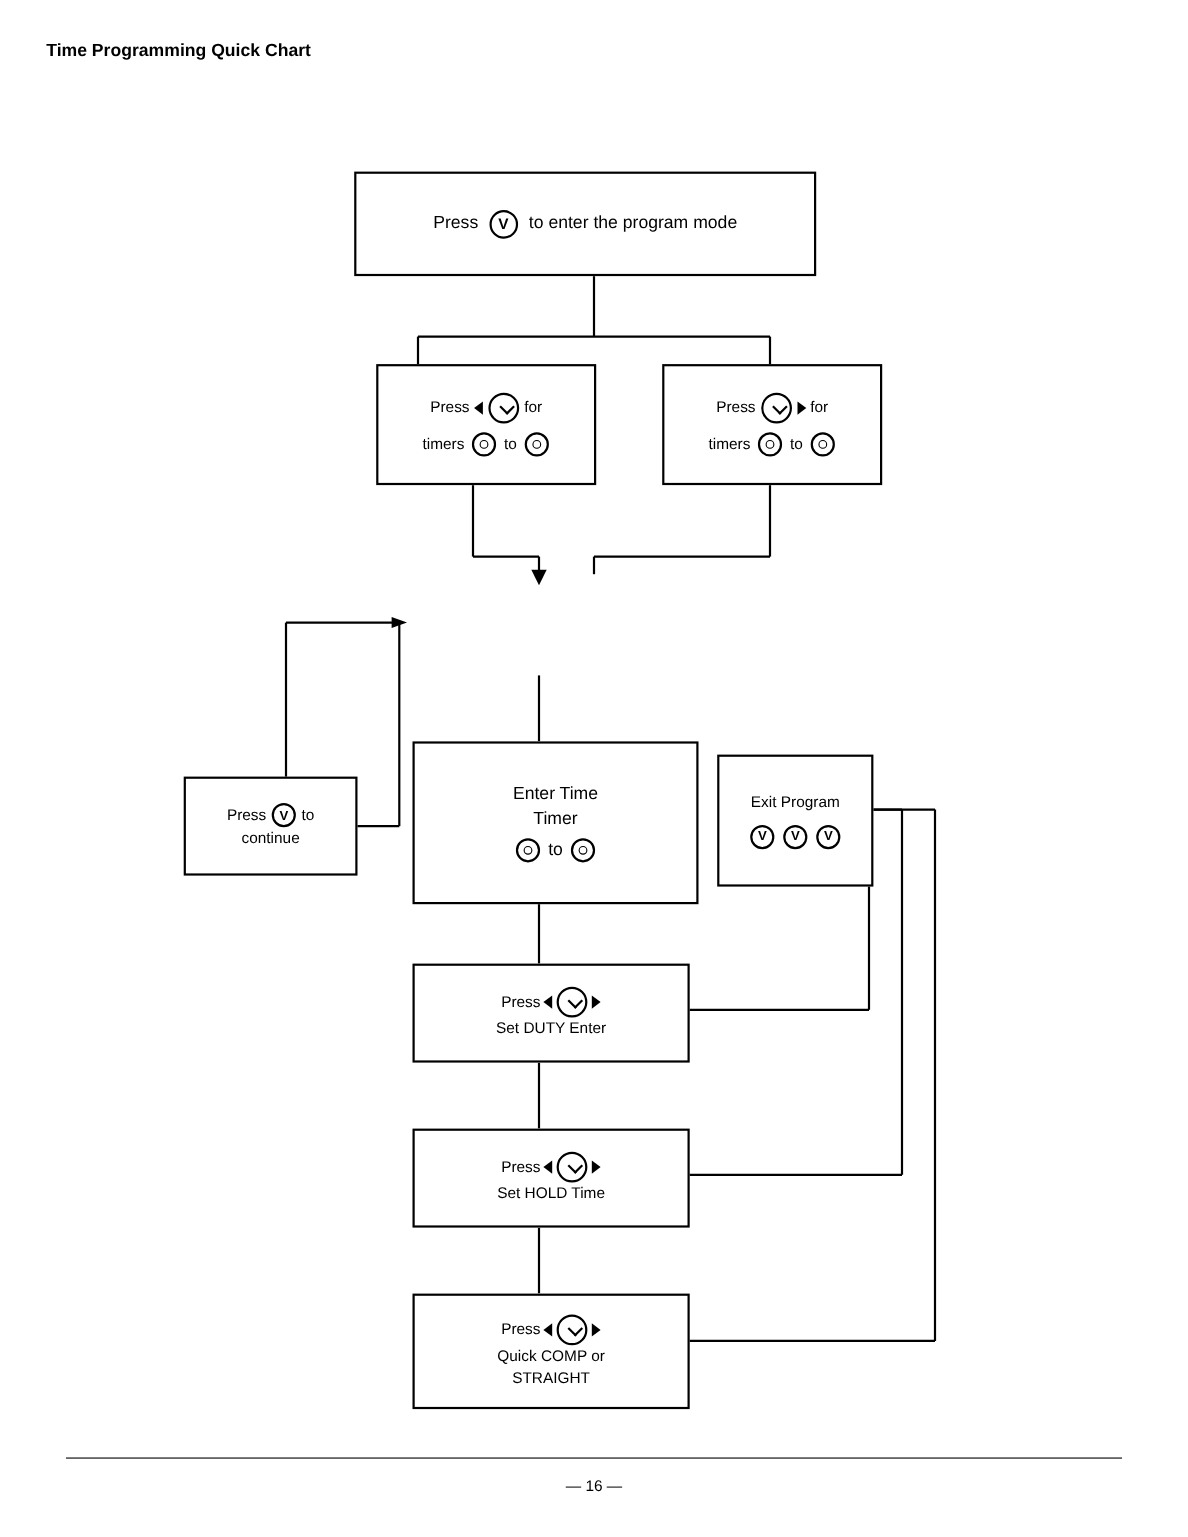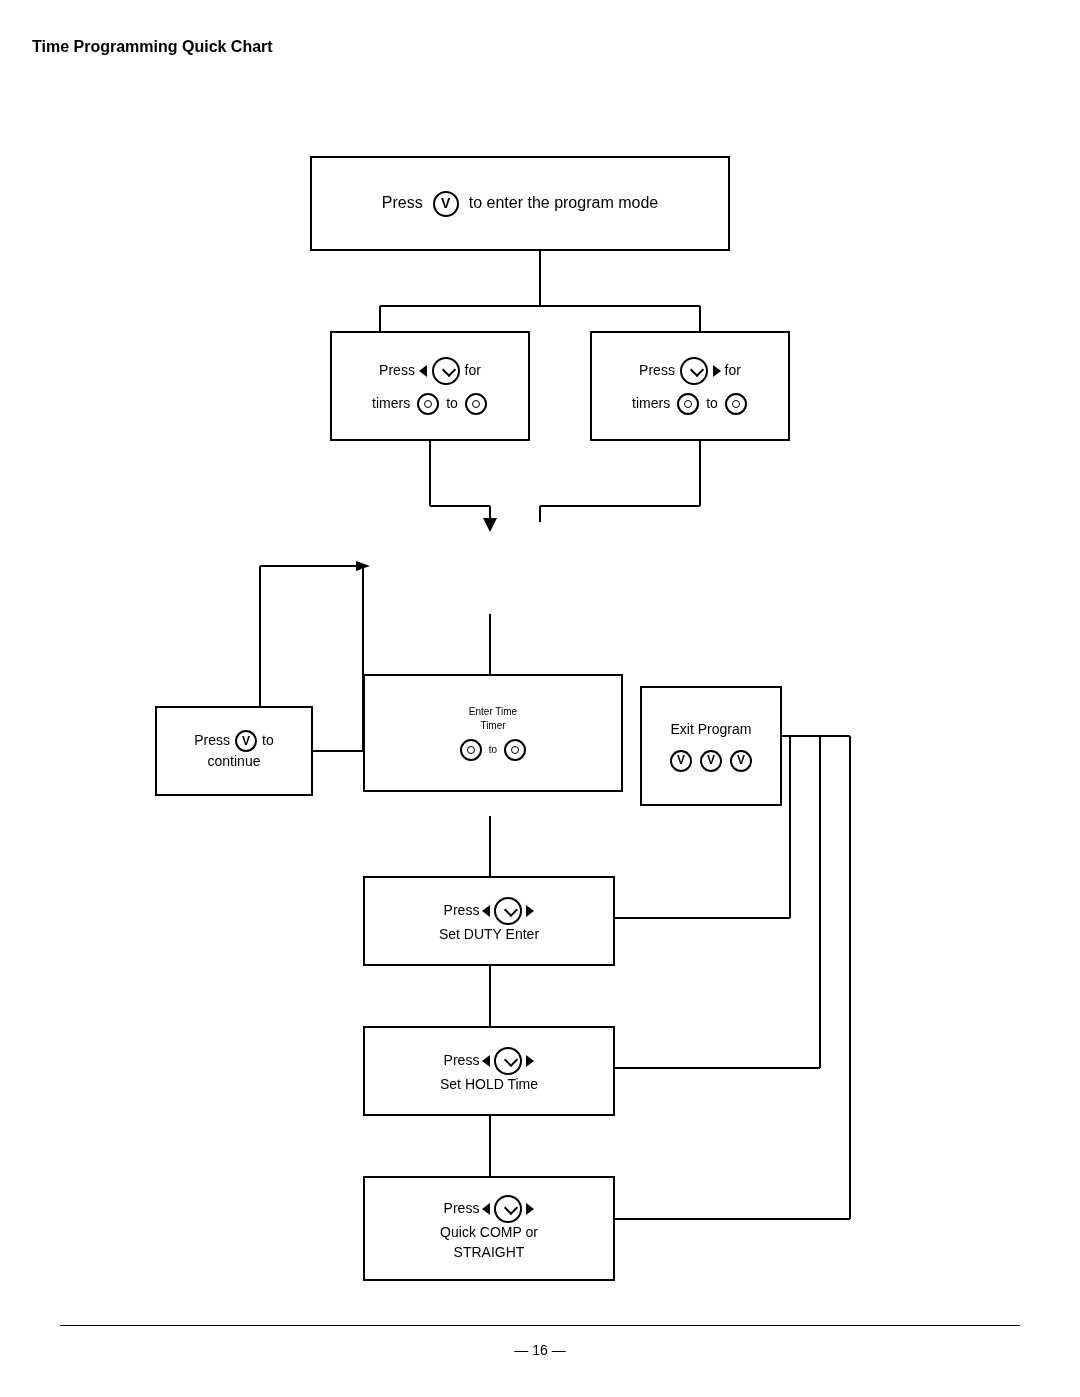--- a/index.html
+++ b/index.html
@@ -8,39 +8,40 @@
       min-height: 1397px;
       background: #fff;
       font-family: Arial, sans-serif;
       font-size: 15px;
       color: #000;
       position: relative;
     }
     .page-title {
       font-weight: bold;
       font-size: 16px;
-      padding: 38px 0 0 32px;
+      padding: 38px 0 0 42px;
     }
     .chart-area {
       position: relative;
       width: 1080px;
       height: 1320px;
     }
     
     .box {
       position: absolute;
       border: 2px solid #000;
       background: #fff;
       display: flex;
       flex-direction: column;
       align-items: center;
       justify-content: center;
       text-align: center;
       padding: 8px 12px;
       line-height: 1.4;
+      margin-left: 12px;
     }
     
     .connectors {
       position: absolute;
       top: 0; left: 0;
       width: 1080px;
       height: 1320px;
       pointer-events: none;
     }
     
@@ -239,21 +240,21 @@
 
   <div class="box" style="left:155px; top:650px; width:158px; height:90px; font-size:14px;">
     <div style="display:flex; align-items:center; gap:4px;">
       <span>Press </span>
       <span class="v-icon-sm">V</span>
       <span> to</span>
     </div>
     <div><span>continue</span></div>
   </div>
 
-  <div class="box" style="left:363px; top:618px; width:260px; height:118px; font-size:10px;">
+  <div class="box" style="left:363px; top:618px; width:260px; height:148px; font-size:16px;">
     <div>Enter Time</div>
     <div>Timer</div>
     <div style="display:flex; align-items:center; gap:6px; margin-top:6px;">
       <span class="dial-icon"></span>
       <span> to </span>
       <span class="dial-icon"></span>
     </div>
   </div>
 
   <div class="box" style="left:640px; top:630px; width:142px; height:120px; font-size:14px;">

